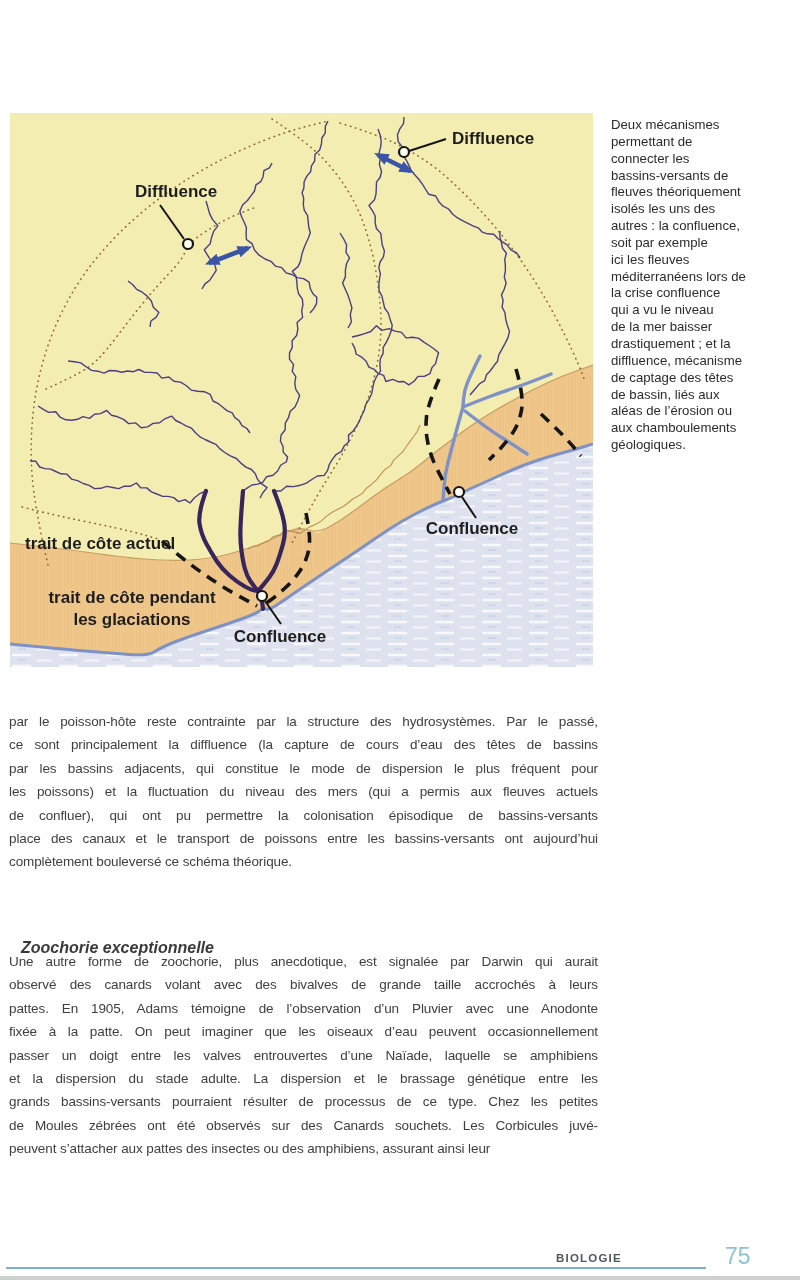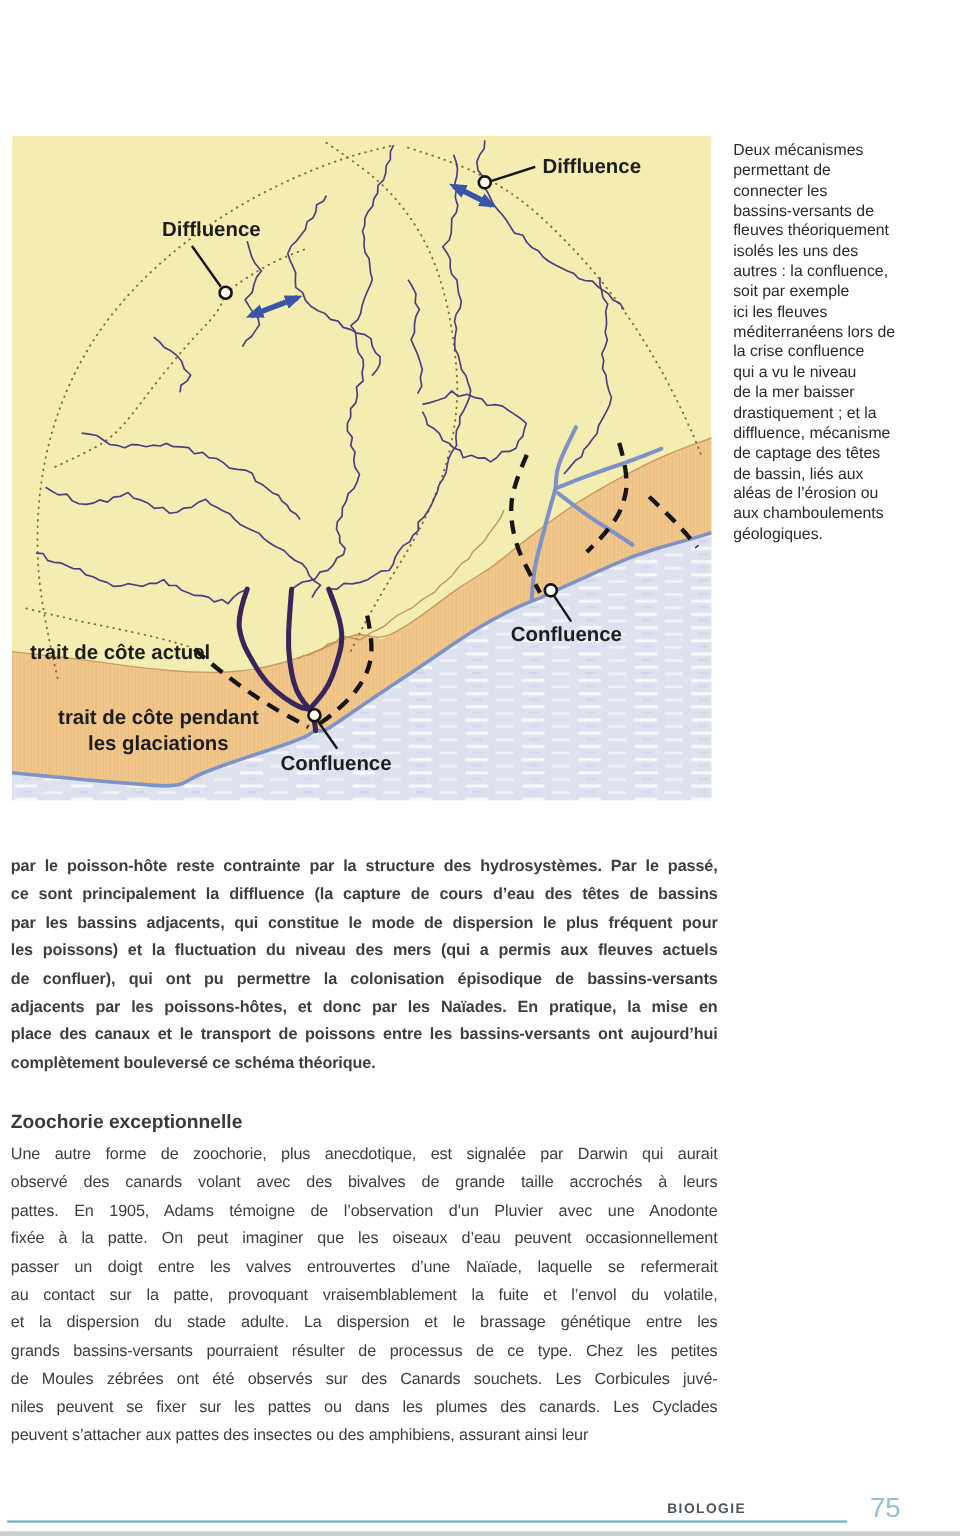--- a/index.html
+++ b/index.html
@@ -13,27 +13,27 @@
   .mid{text-anchor:middle;}
   .caption{
     position:absolute;left:611px;top:117px;width:152px;
     font-size:13.2px;line-height:16.85px;color:#2b2b2b;
   }
   .caption .tline{text-align:right;text-align-last:left;}
   .para{
     position:absolute;left:9px;width:589px;
     font-size:13.5px;line-height:23.4px;color:#3e3e3e;letter-spacing:-0.1px;
   }
-  .para1{top:710px;font-weight:bold;}
+  .para1{top:710px;}
   .para2{top:950px;}
   .tline{text-align:justify;text-align-last:justify;}
   .para .tline:last-child{text-align-last:left;}
   .subhead{
-    position:absolute;left:9px;top:924px;margin:0;
-    font-size:16px;line-height:23px;font-weight:bold;color:#3a3a3a;
+    position:absolute;left:9px;top:924px;margin:12px;
+    font-size:16px;line-height:23px;font-style:italic;font-weight:bold;color:#3a3a3a;
   }
   .footer-rule{position:absolute;left:6px;top:1267px;width:700px;height:2px;background:#79b2c9;}
   .footer-section{
     position:absolute;top:1252px;left:556px;width:150px;
     font-size:11.5px;font-weight:bold;letter-spacing:1.2px;color:#4e565c;
   }
   .pageno{position:absolute;left:725px;top:1243px;font-size:23px;color:#8fc2d2;}
   .bottom-edge{position:absolute;left:0;top:1276px;width:800px;height:4px;background:#ccd2cb;}
 </style>
 </head>
@@ -165,38 +165,35 @@
       <div class="tline">aux chamboulements</div>
       <div class="tline">géologiques.</div>
     </div>
 
   <div class="para para1">
       <div class="tline">par le poisson-hôte reste contrainte par la structure des hydrosystèmes. Par le passé,</div>
       <div class="tline">ce sont principalement la diffluence (la capture de cours d’eau des têtes de bassins</div>
       <div class="tline">par les bassins adjacents, qui constitue le mode de dispersion le plus fréquent pour</div>
       <div class="tline">les poissons) et la fluctuation du niveau des mers (qui a permis aux fleuves actuels</div>
       <div class="tline">de confluer), qui ont pu permettre la colonisation épisodique de bassins-versants</div>
-      <div class="tline">adjacents par les poissons-hôtes, et donc par les Naïades. En pratique, la mise en</div>
       <div class="tline">place des canaux et le transport de poissons entre les bassins-versants ont aujourd’hui</div>
       <div class="tline">complètement bouleversé ce schéma théorique.</div>
     </div>
 
   <h3 class="subhead">Zoochorie exceptionnelle</h3>
 
   <div class="para para2">
       <div class="tline">Une autre forme de zoochorie, plus anecdotique, est signalée par Darwin qui aurait</div>
       <div class="tline">observé des canards volant avec des bivalves de grande taille accrochés à leurs</div>
       <div class="tline">pattes. En 1905, Adams témoigne de l’observation d’un Pluvier avec une Anodonte</div>
       <div class="tline">fixée à la patte. On peut imaginer que les oiseaux d’eau peuvent occasionnellement</div>
-      <div class="tline">passer un doigt entre les valves entrouvertes d’une Naïade, laquelle se refermerait</div>
-      <div class="tline">au contact sur la patte, provoquant vraisemblablement la fuite et l’envol du volatile,</div>
+      <div class="tline">passer un doigt entre les valves entrouvertes d’une Naïade, laquelle se amphibiens</div>
       <div class="tline">et la dispersion du stade adulte. La dispersion et le brassage génétique entre les</div>
       <div class="tline">grands bassins-versants pourraient résulter de processus de ce type. Chez les petites</div>
       <div class="tline">de Moules zébrées ont été observés sur des Canards souchets. Les Corbicules juvé-</div>
-      <div class="tline">niles peuvent se fixer sur les pattes ou dans les plumes des canards. Les Cyclades</div>
       <div class="tline">peuvent s’attacher aux pattes des insectes ou des amphibiens, assurant ainsi leur</div>
     </div>
 
   <div class="footer-rule"></div>
   <span class="footer-section">BIOLOGIE</span>
   <span class="pageno">75</span>
   <div class="bottom-edge"></div>
 </div>
 
 </body></html>

